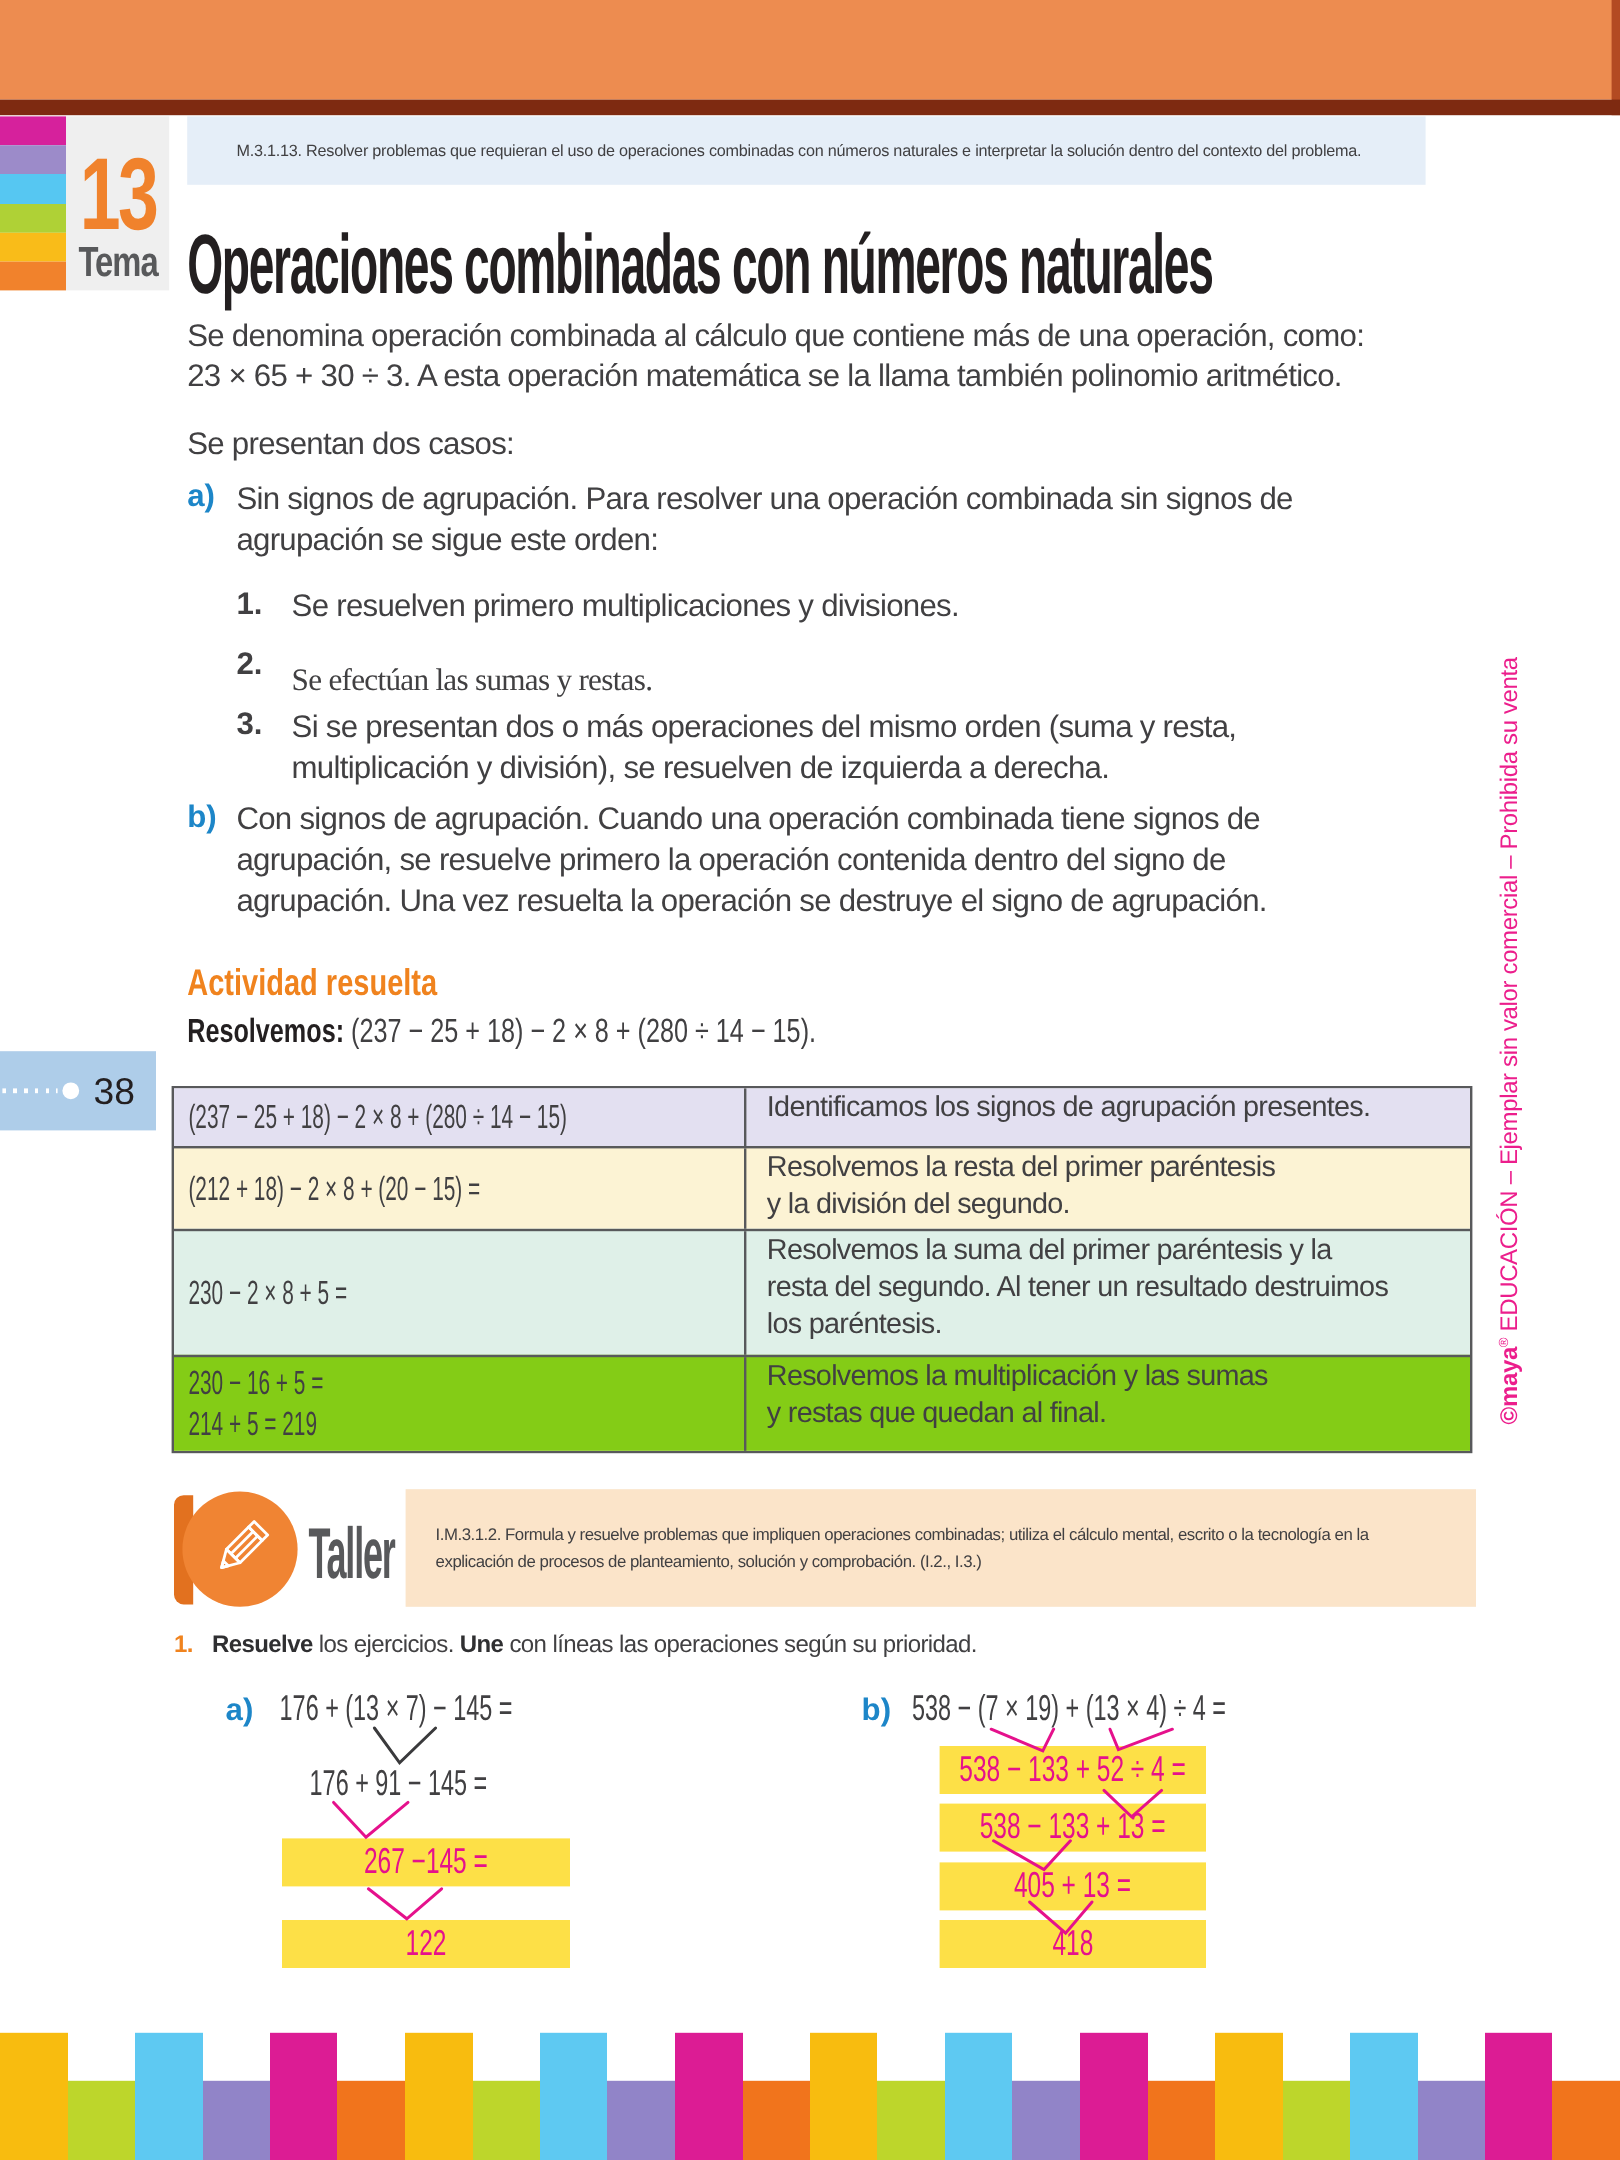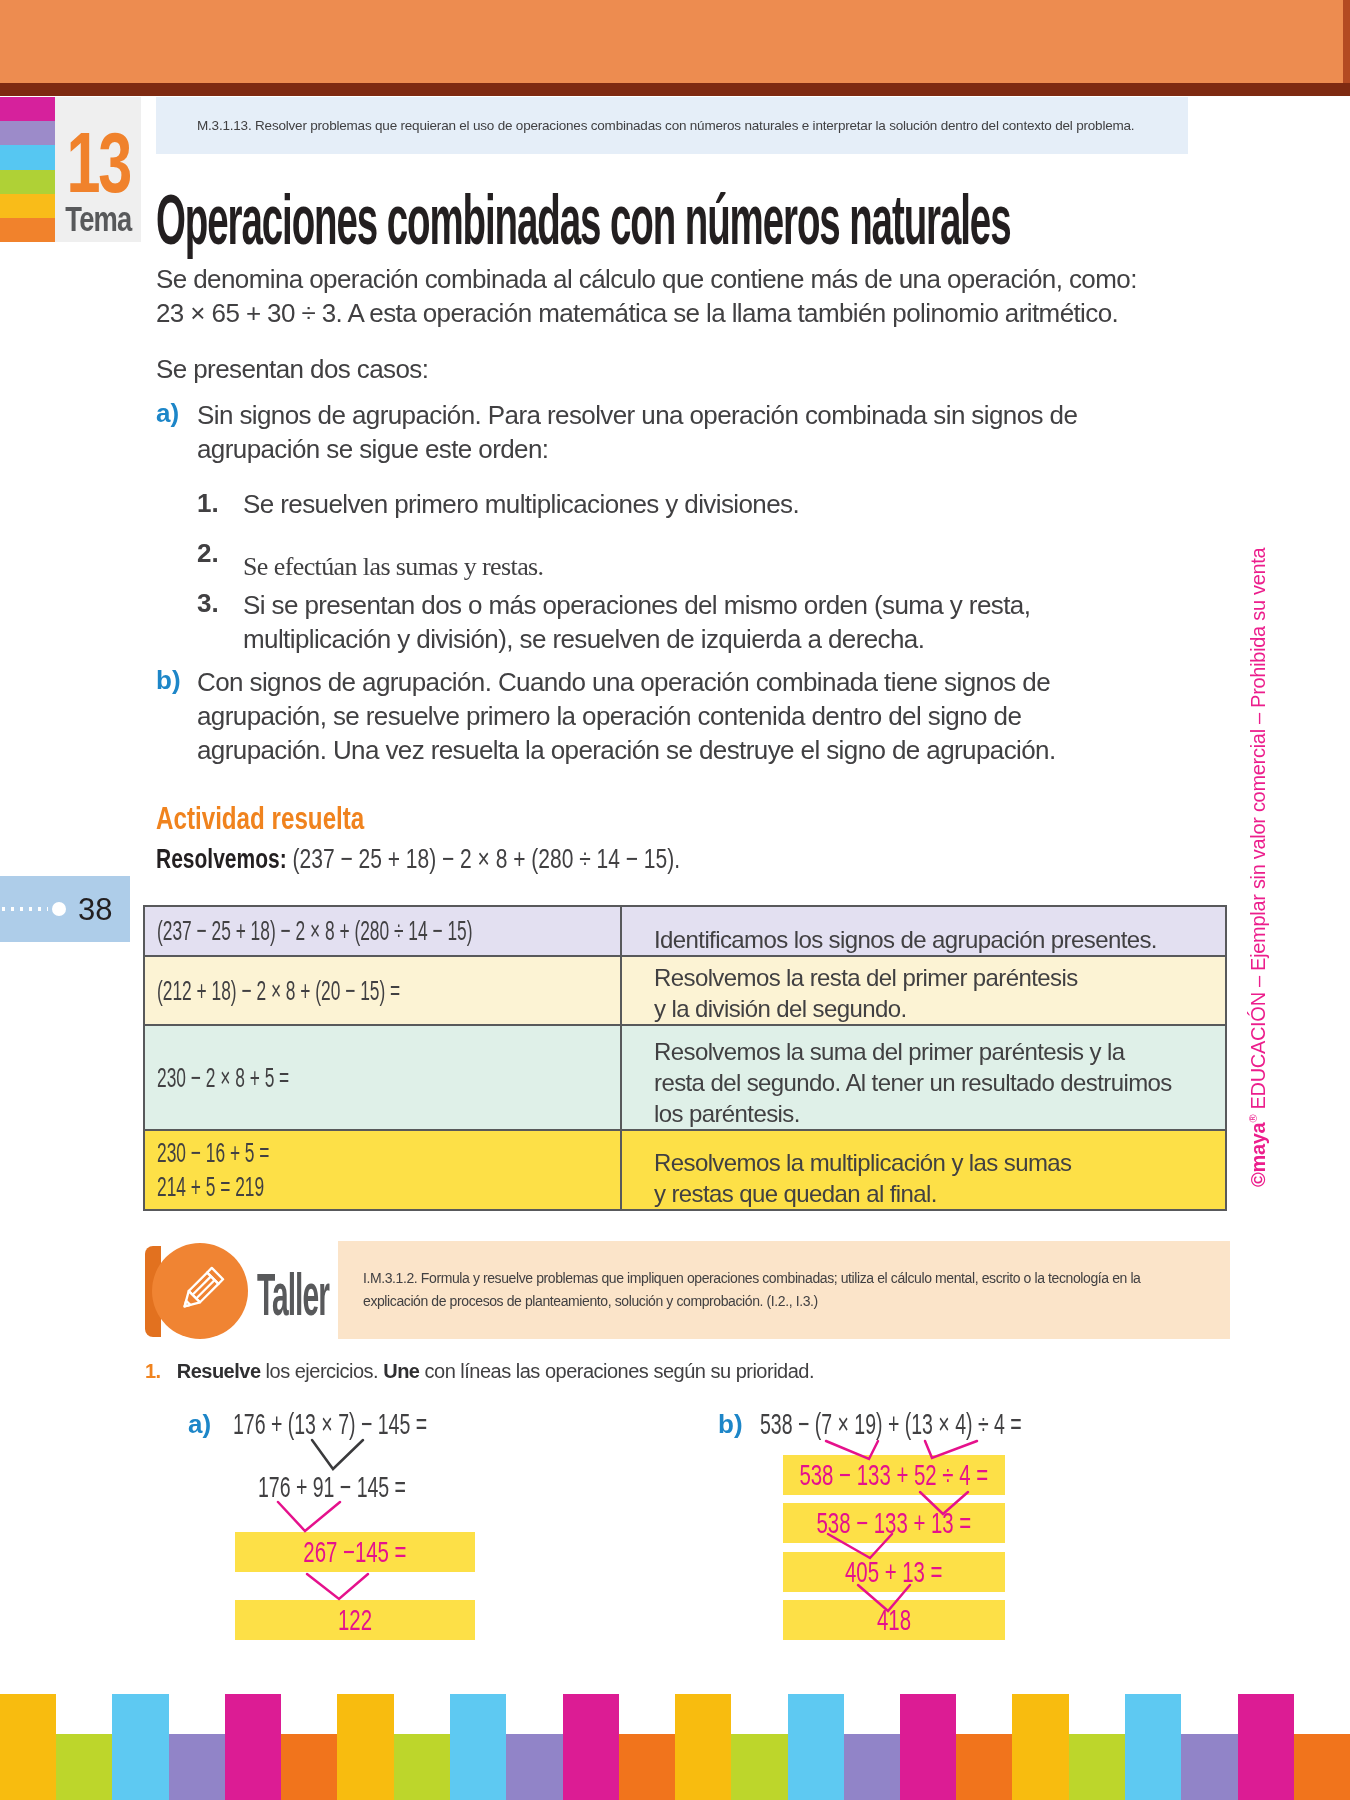--- a/index.html
+++ b/index.html
@@ -54,27 +54,27 @@
                            transform:scaleX(0.78); transform-origin:left center; }
   .activity-prompt { position:absolute; left:156px; top:843px; white-space:nowrap; }
   .activity-prompt .condline { display:inline-block; font-size:28px; transform:scaleX(0.75); transform-origin:left center; }
   .activity-prompt b { color:#231F20; }
 
   
   .op-table { position:absolute; left:143px; top:905px; width:1084px; border:2px solid #58595B; }
   .trow { display:flex; width:100%; }
   .trow + .trow { border-top:2px solid #58595B; }
   .tcell-l { width:477px; border-right:2px solid #58595B; display:flex; flex-direction:column; justify-content:center; padding-left:12px; }
-  .tcell-r { flex:1; display:flex; flex-direction:column; justify-content:flex-end; padding-left:32px; }
+  .tcell-r { flex:1; display:flex; flex-direction:column; justify-content:flex-start; padding-left:17px; }
   .tmath { font-size:28px; color:#414042; transform:scaleX(0.62); transform-origin:left center; white-space:nowrap; line-height:34px; }
   .tdesc { font-size:24px; letter-spacing:-0.6px; line-height:31px; white-space:nowrap; }
   .row1 { height:48px;  background:#E3E0F1; }
   .row2 { height:69px;  background:#FCF3D4; }
   .row3 { height:105px; background:#DFF0E8; }
-  .row4 { height:80px;  background:#fde047; }
+  .row4 { height:80px;  background:#84cc16; }
 
   
   .page-badge { position:absolute; left:0; top:876px; width:130px; height:66px; background:#AECDE9;padding-left:38px; }
   .badge-dots { position:absolute; left:2px; top:31px; width:46px; height:4px;
                 background:repeating-linear-gradient(to right, #ffffff 0 3px, rgba(0,0,0,0) 3px 9px); }
   .badge-dot  { position:absolute; left:52px; top:26px; width:14px; height:14px; border-radius:50%; background:#ffffff; }
   .badge-num  { position:absolute; left:78px; top:16px; font-size:31px; color:#231F20; }
 
   
   .taller-bar    { position:absolute; left:145px; top:1246px; width:16px; height:91px; background:#E2711F; border-radius:8px 0 0 8px; }

